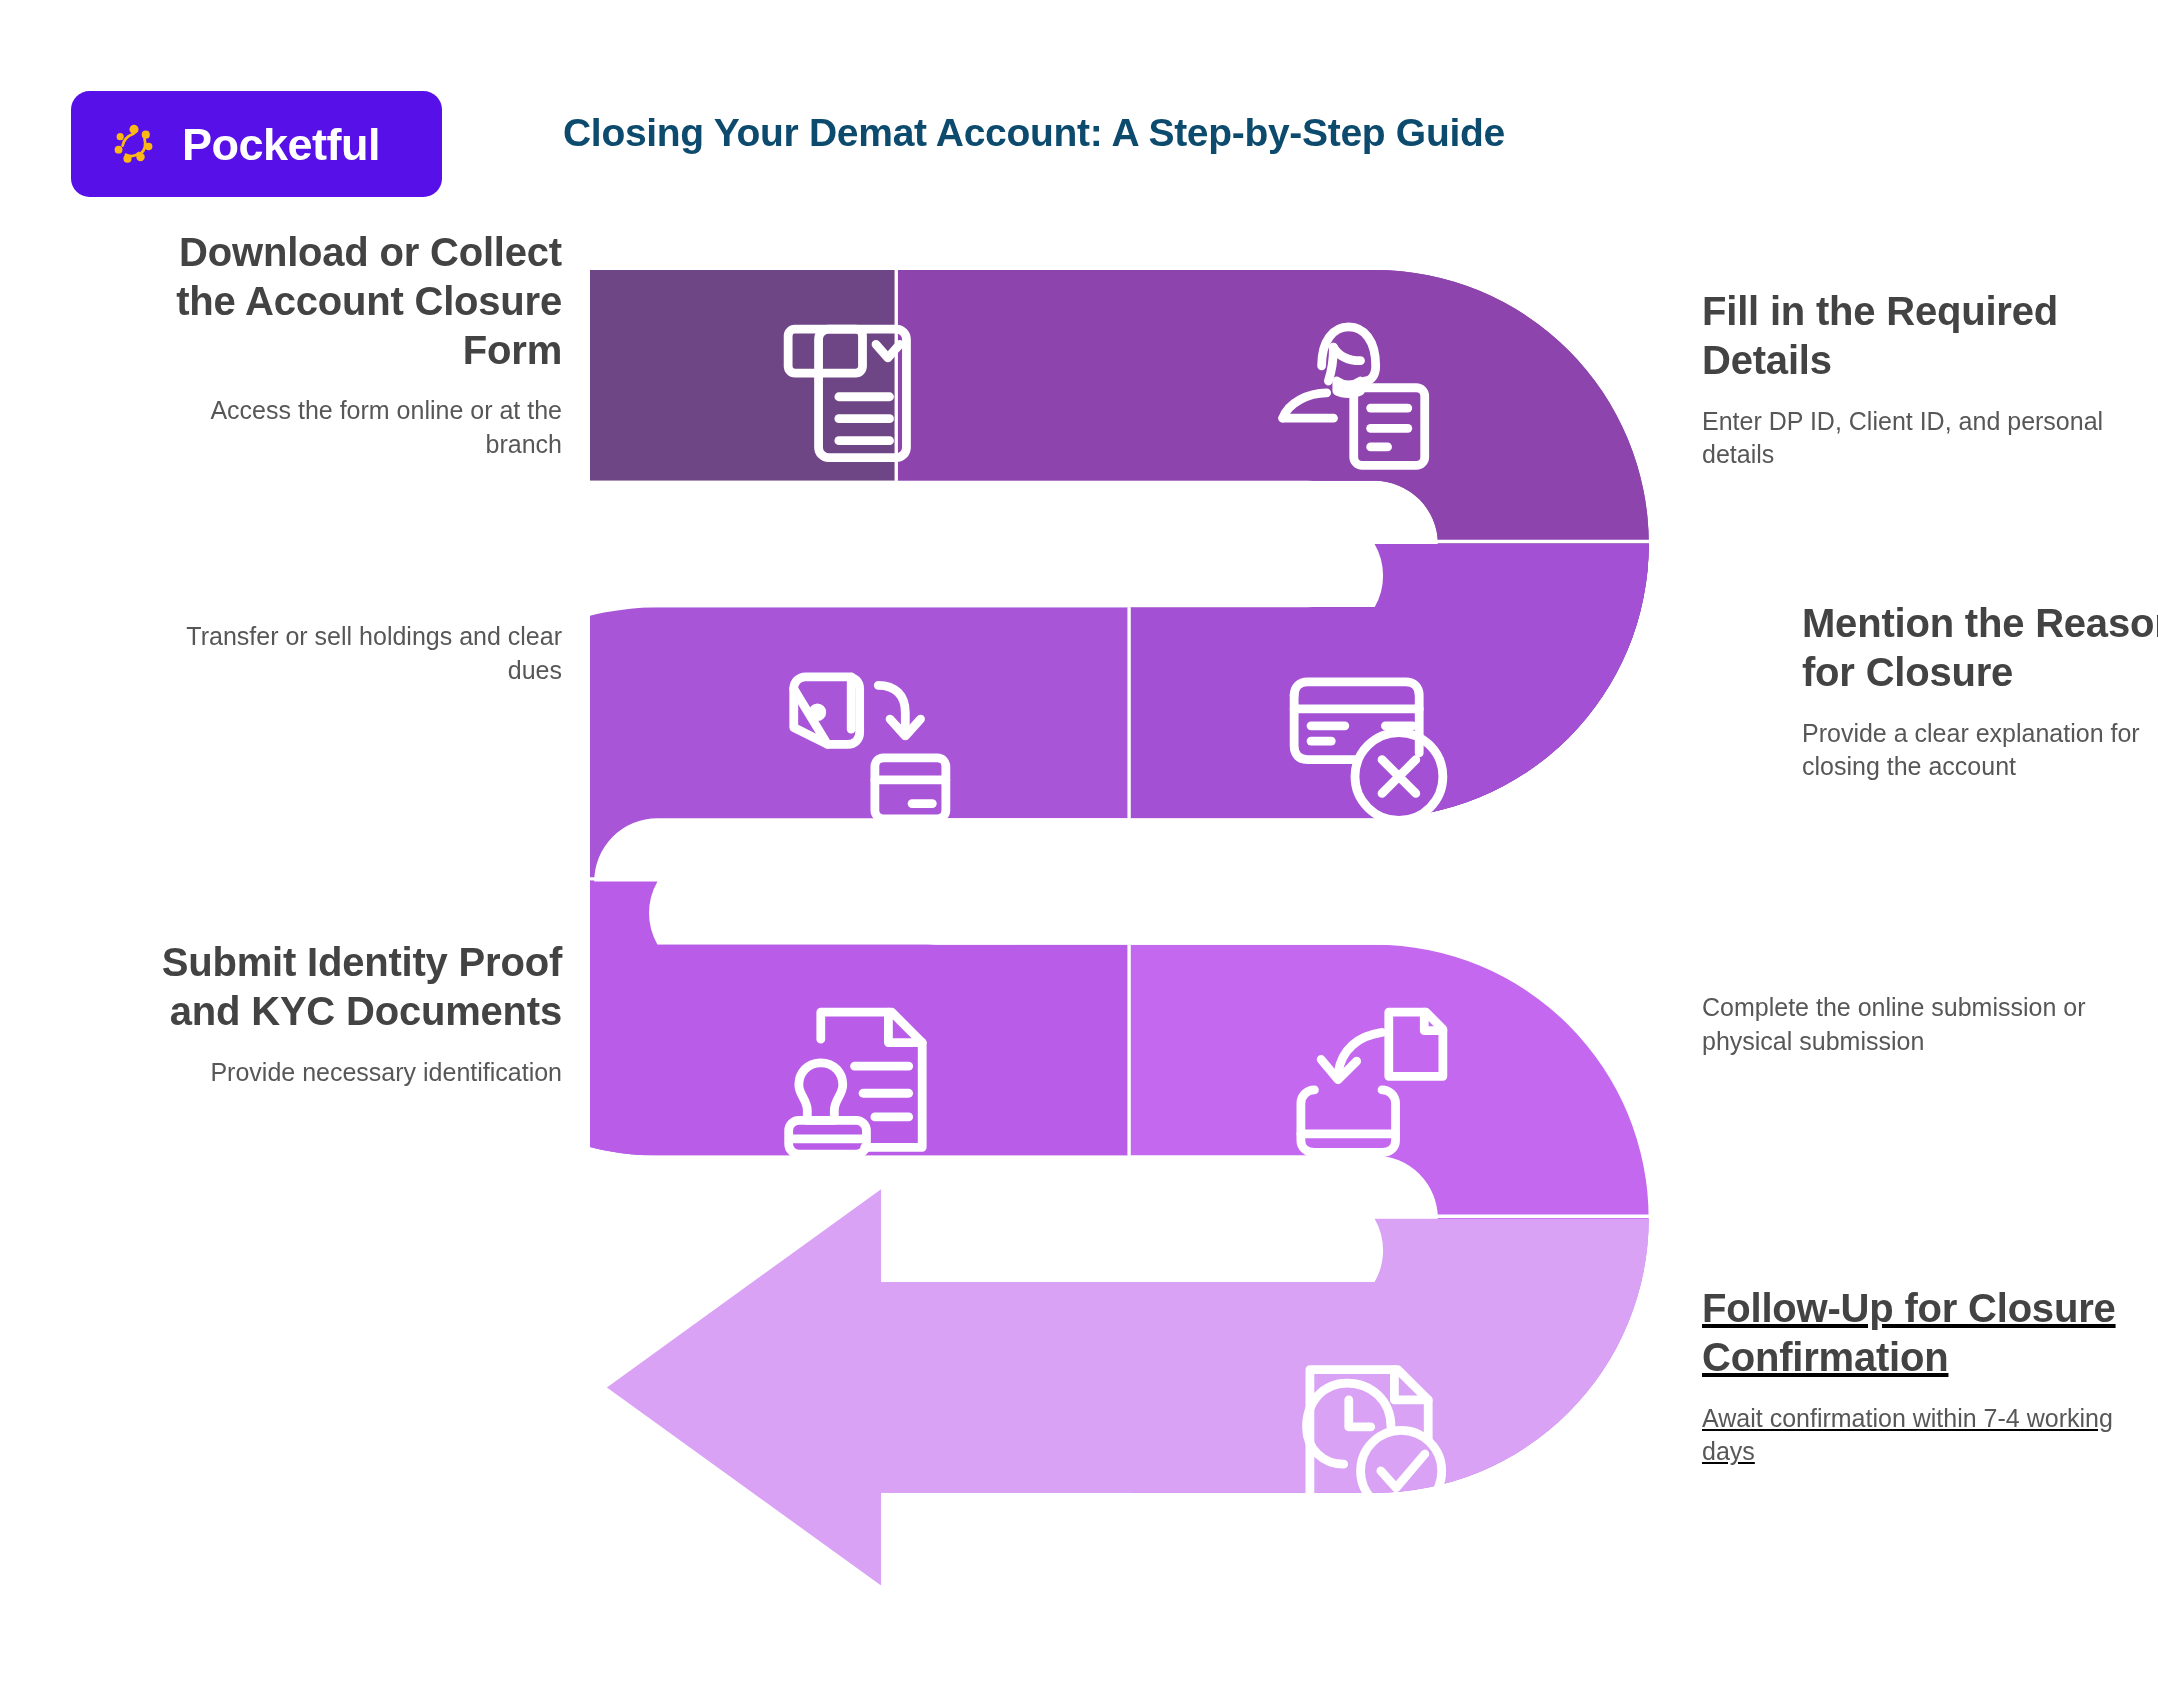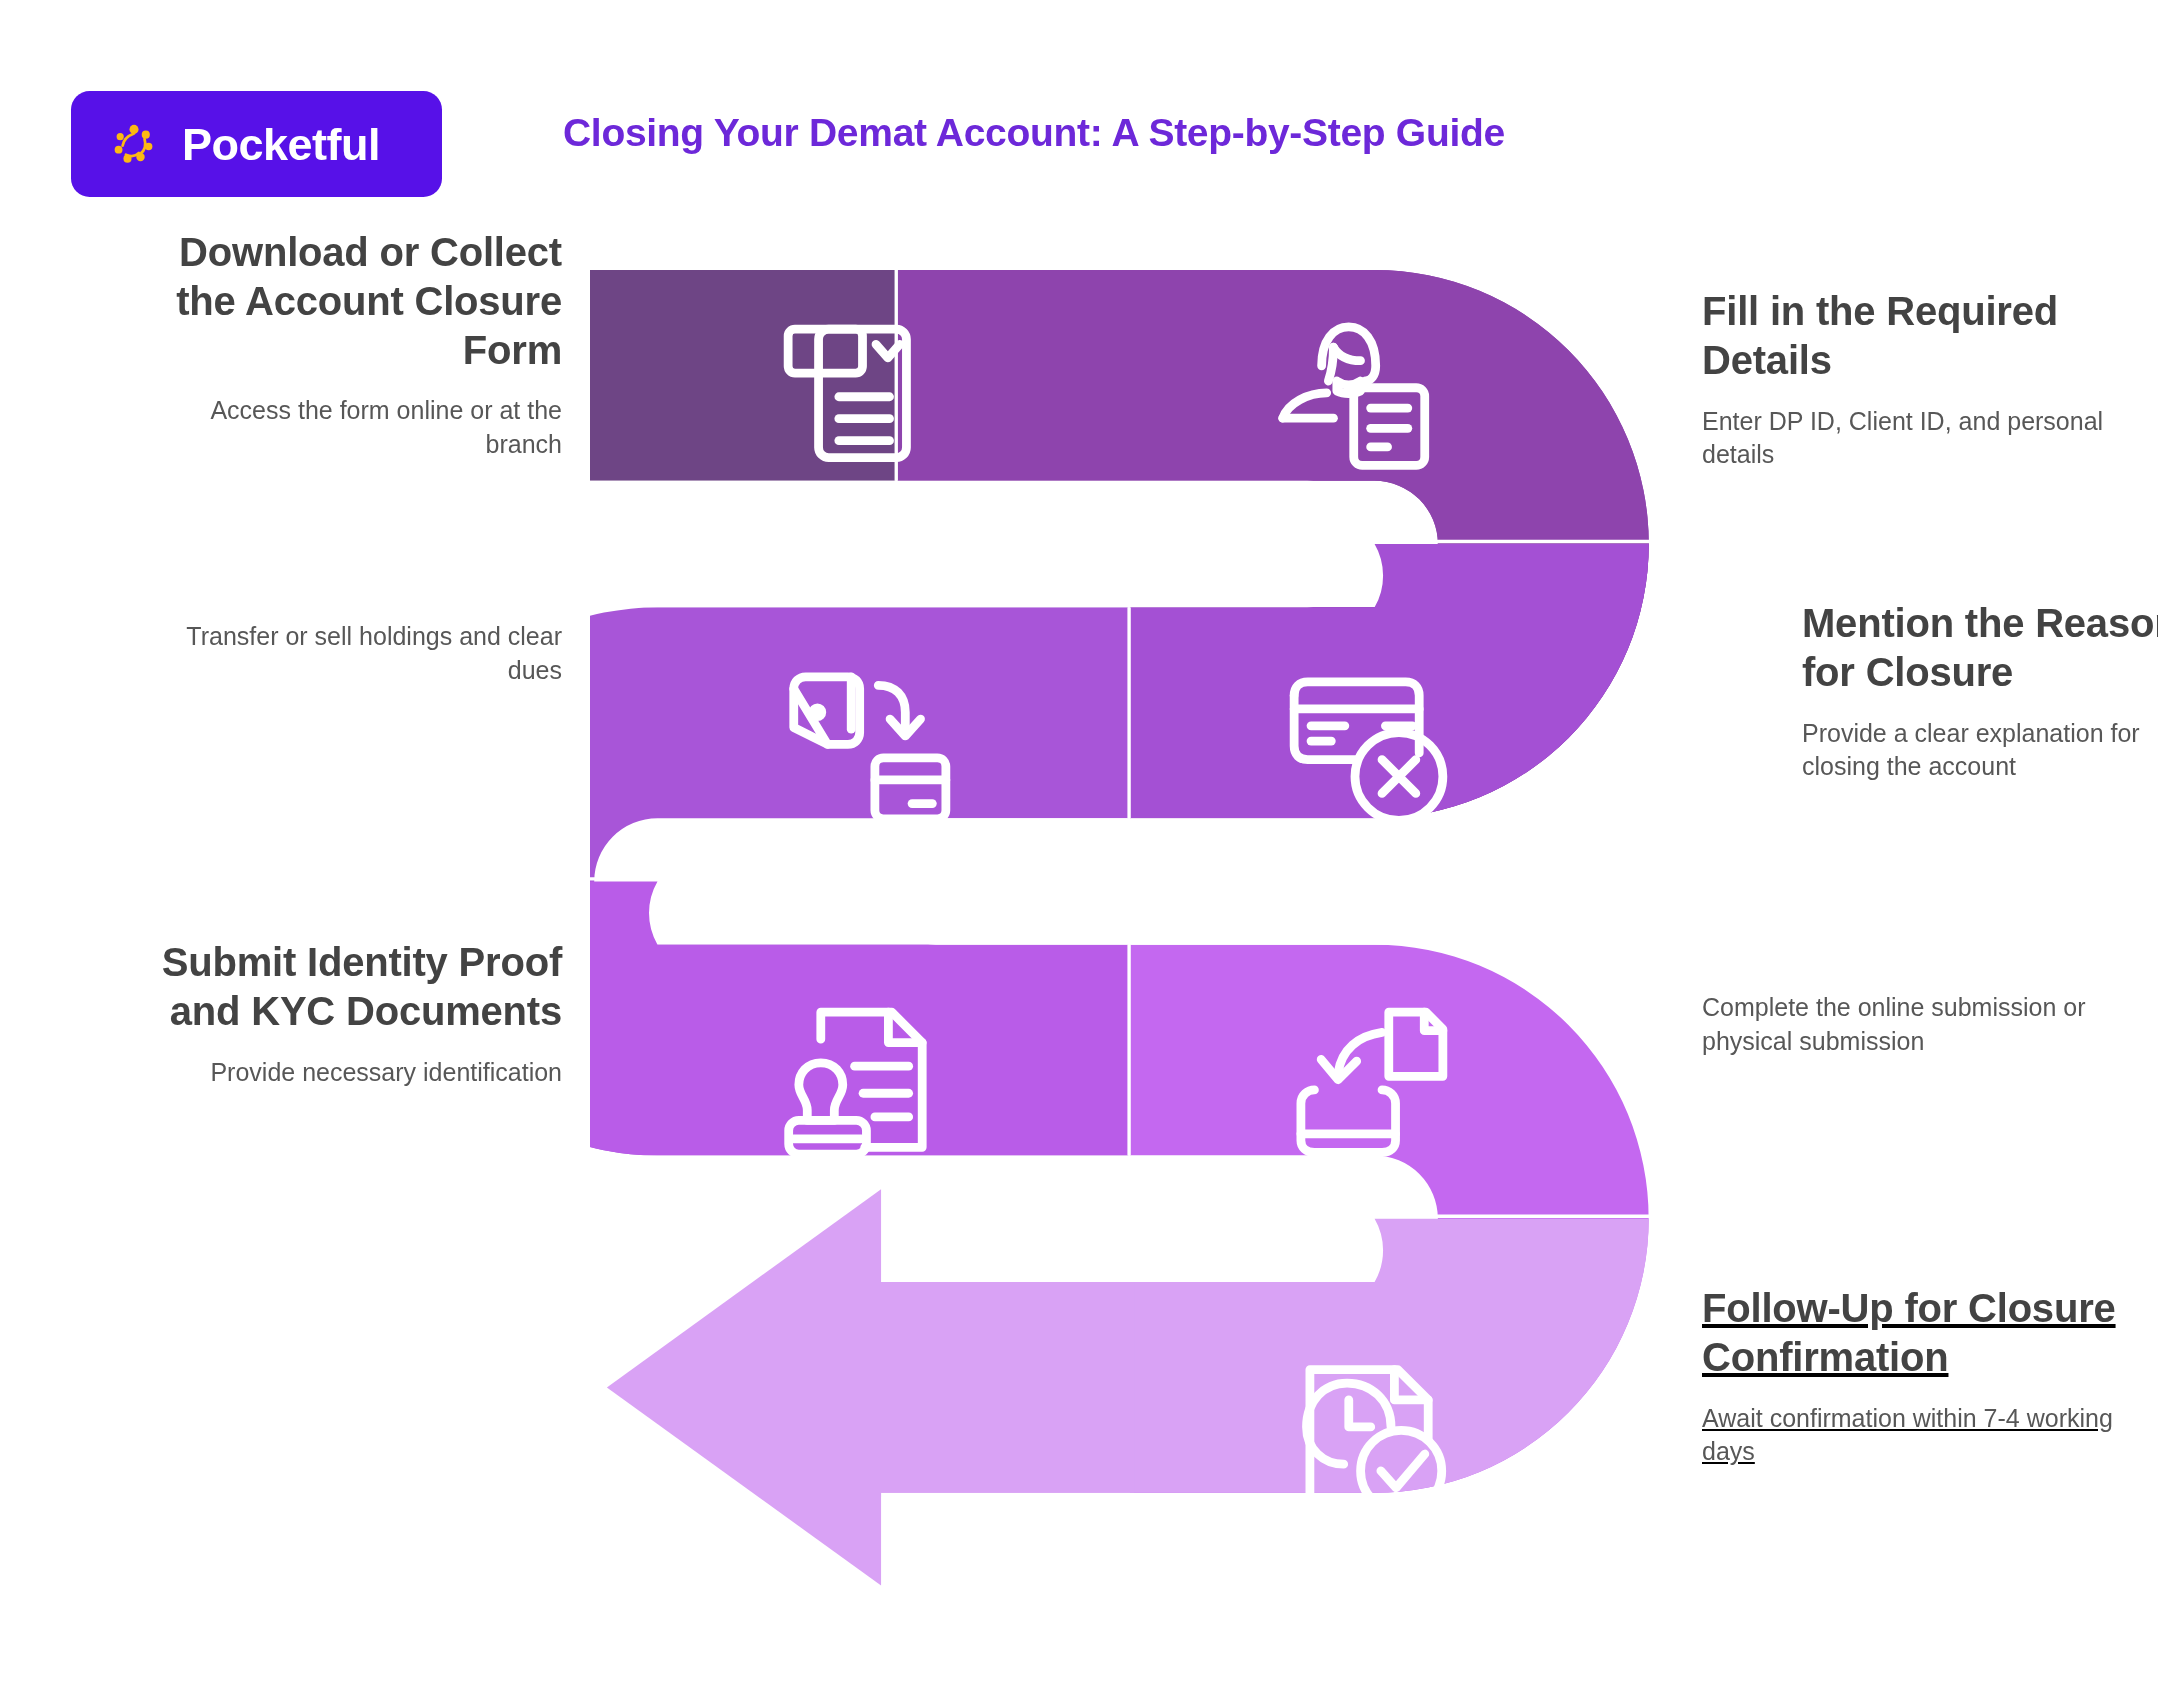--- a/index.html
+++ b/index.html
@@ -38,21 +38,21 @@
     font-weight: bold;
     letter-spacing: -0.5px;
     line-height: 1;
   }
   .page-title {
     position: absolute;
     left: 563px;
     top: 111px;
     font-size: 39px;
     font-weight: bold;
-    color: #6d28d9;
+    color: #0c4a6e;
     letter-spacing: -0.3px;
     white-space: nowrap;
   }
 
   
   .ribbon {
     position: absolute;
     left: 590px;
     top: 270px;
     width: 1063px;

